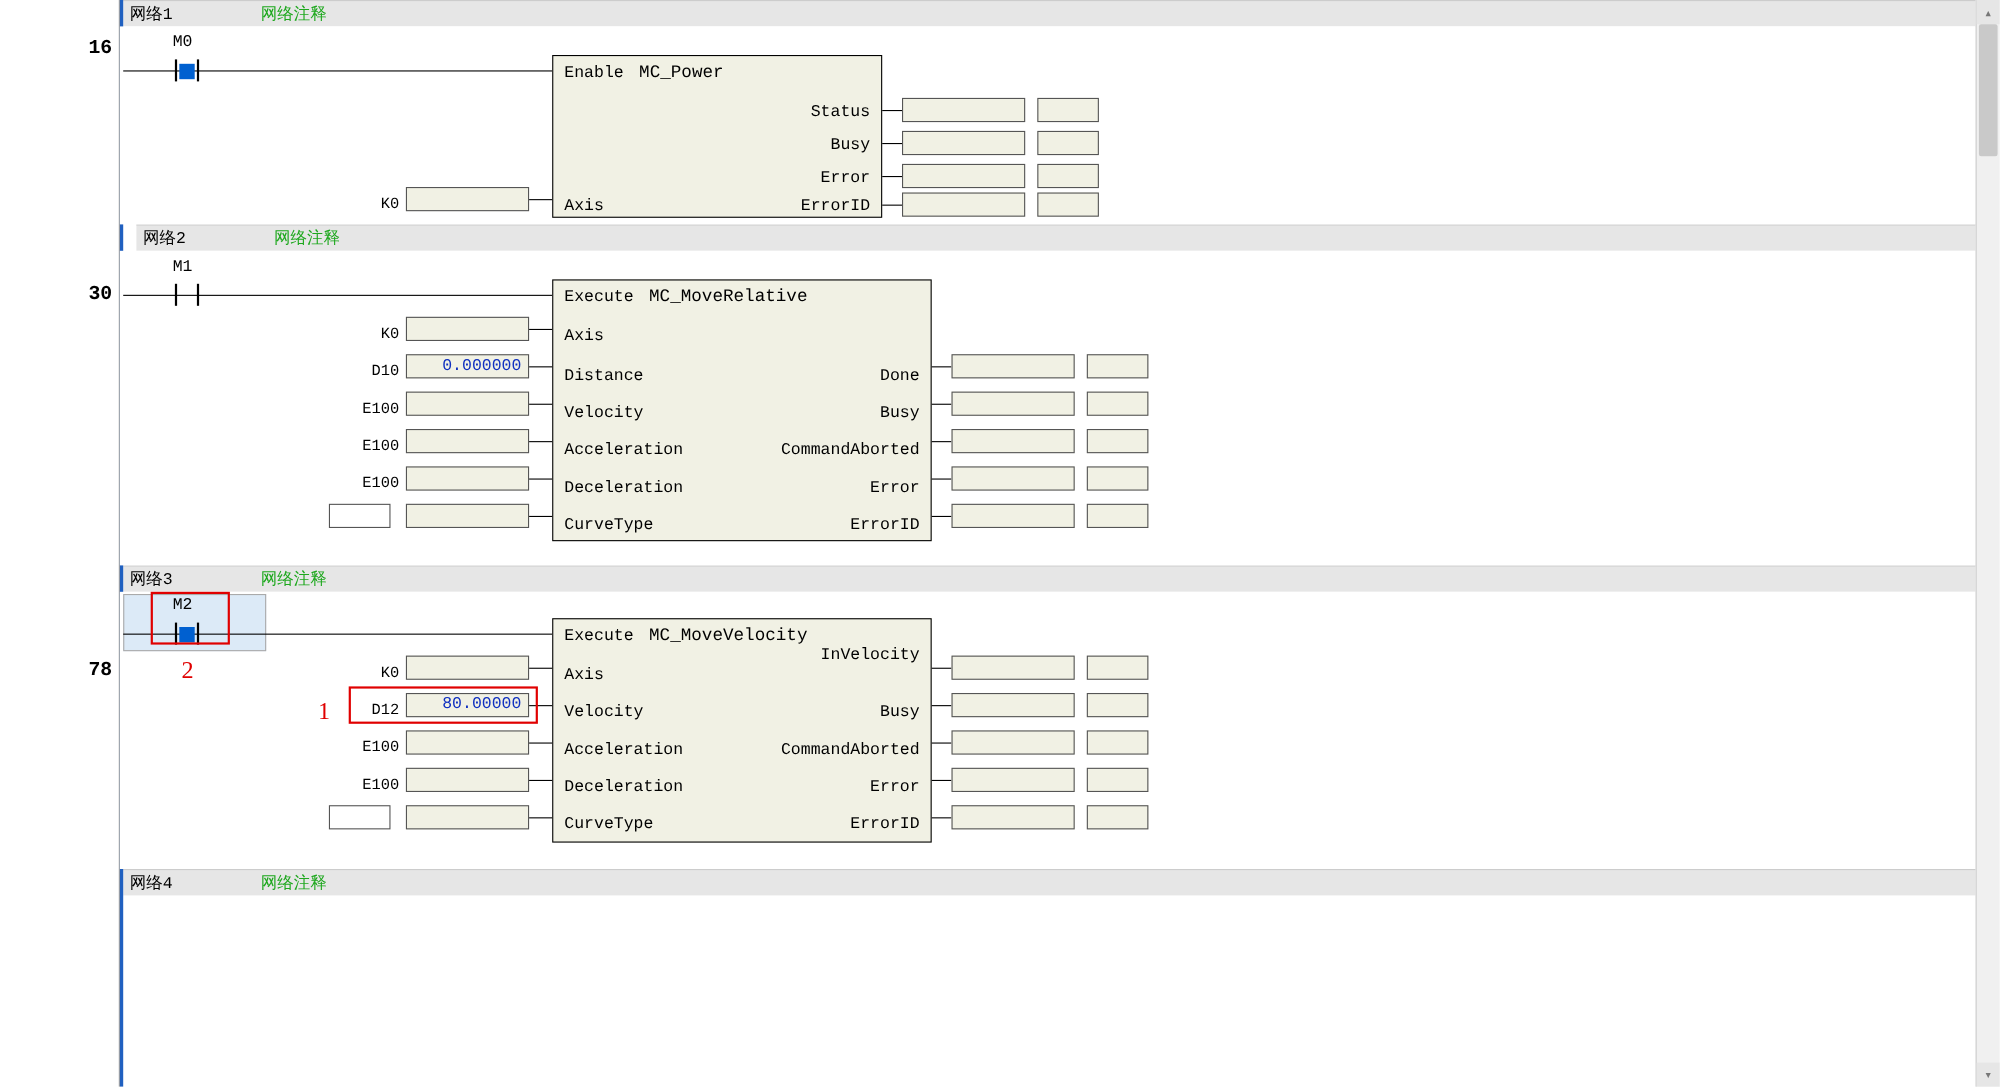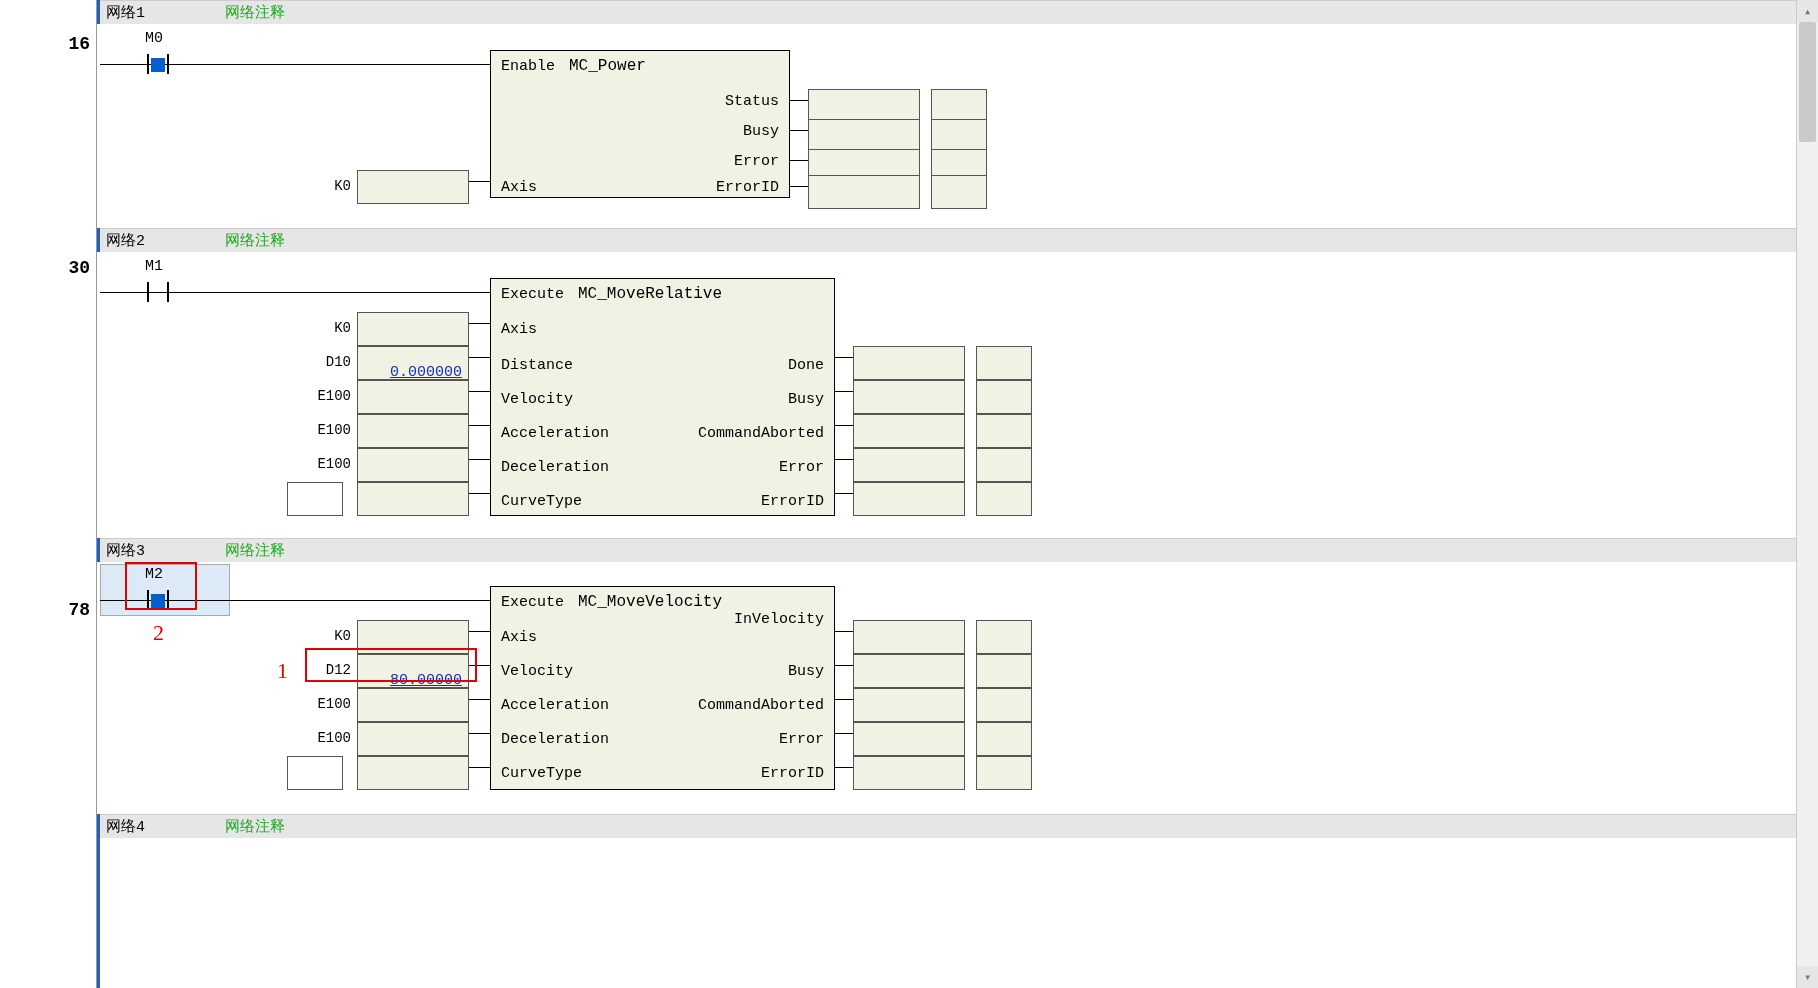--- a/index.html
+++ b/index.html
@@ -13,20 +13,21 @@
   }
   .editor-wrap {
     display: flex;
     width: 1818px;
     height: 988px;
   }
   .gutter {
     width: 96px;
     flex-shrink: 0;
     background: #ffffff;
+    margin-left: 12px;
   }
   .gutter-num {
     position: absolute;
     right: 6px;
     font-weight: bold;
     color: #000;
     font-size: 18px;
   }
   .main {
     flex: 1 1 auto;
@@ -162,26 +163,25 @@
     height: 1px;
     background: #000;
   }
   
   .iobox {
     position: absolute;
     height: 22px;
     background: #f1f1e4;
     border: 1px solid #555;
     text-align: right;
-    padding: 16px 6px;
+    padding: 0 6px;
     font-size: 15px;
     line-height: 20px;
     font-family: "Courier New", monospace;
     color: #1030c0;
-    text-decoration: underline;
   }
   .iobox.small { width: 56px; }
   .iobox.field { width: 112px; }
   .iolabel {
     position: absolute;
     font-size: 14px;
     font-family: "Courier New", monospace;
     text-align: right;
   }
   .gutter-wrap { position: relative; height: 988px; }
@@ -199,21 +199,21 @@
     </div>
   </div>
 
   <div class="main">
     <div class="blue-rail"></div>
 
     <div class="net-header" style="margin-left:3px">
       <span class="label">网络1</span>
       <span class="comment">网络注释</span>
     </div>
-    <div class="rung" style="height:204px">
+    <div class="rung" style="height:180px">
 
       <div class="rung-line" style="left:3px; top:40px; width:390px"></div>
 
       <span class="contact-label" style="left:48px; top:6px">M0</span>
       <div class="contact" style="left:36px; top:26px">
         <div class="bar-l"></div>
           <div class="bar-r"></div>
         <div class="state-box"></div>
       </div>
 
@@ -240,21 +240,21 @@
       <div class="iobox field" style="left:711px; top:95px"></div>
       <div class="iobox small" style="left:834px; top:95px"></div>
       <div class="pin-stub" style="left:693px; top:136px; width:18px"></div>
       <div class="iobox field" style="left:711px; top:125px"></div>
       <div class="iobox small" style="left:834px; top:125px"></div>
       <div class="pin-stub" style="left:693px; top:162px; width:18px"></div>
       <div class="iobox field" style="left:711px; top:151px"></div>
       <div class="iobox small" style="left:834px; top:151px"></div>
     </div>
 
-    <div class="net-header" style="margin-left:3px">
+    <div class="net-header" style="margin-left:15px">
       <span class="label">网络2</span>
       <span class="comment">网络注释</span>
     </div>
     <div class="rung" style="height:286px">
       <div class="rung-line" style="left:3px; top:40px; width:390px"></div>
 
       <span class="contact-label" style="left:48px; top:6px">M1</span>
       <div class="contact" style="left:36px; top:26px">
         <div class="bar-l"></div>
           <div class="bar-r"></div>

